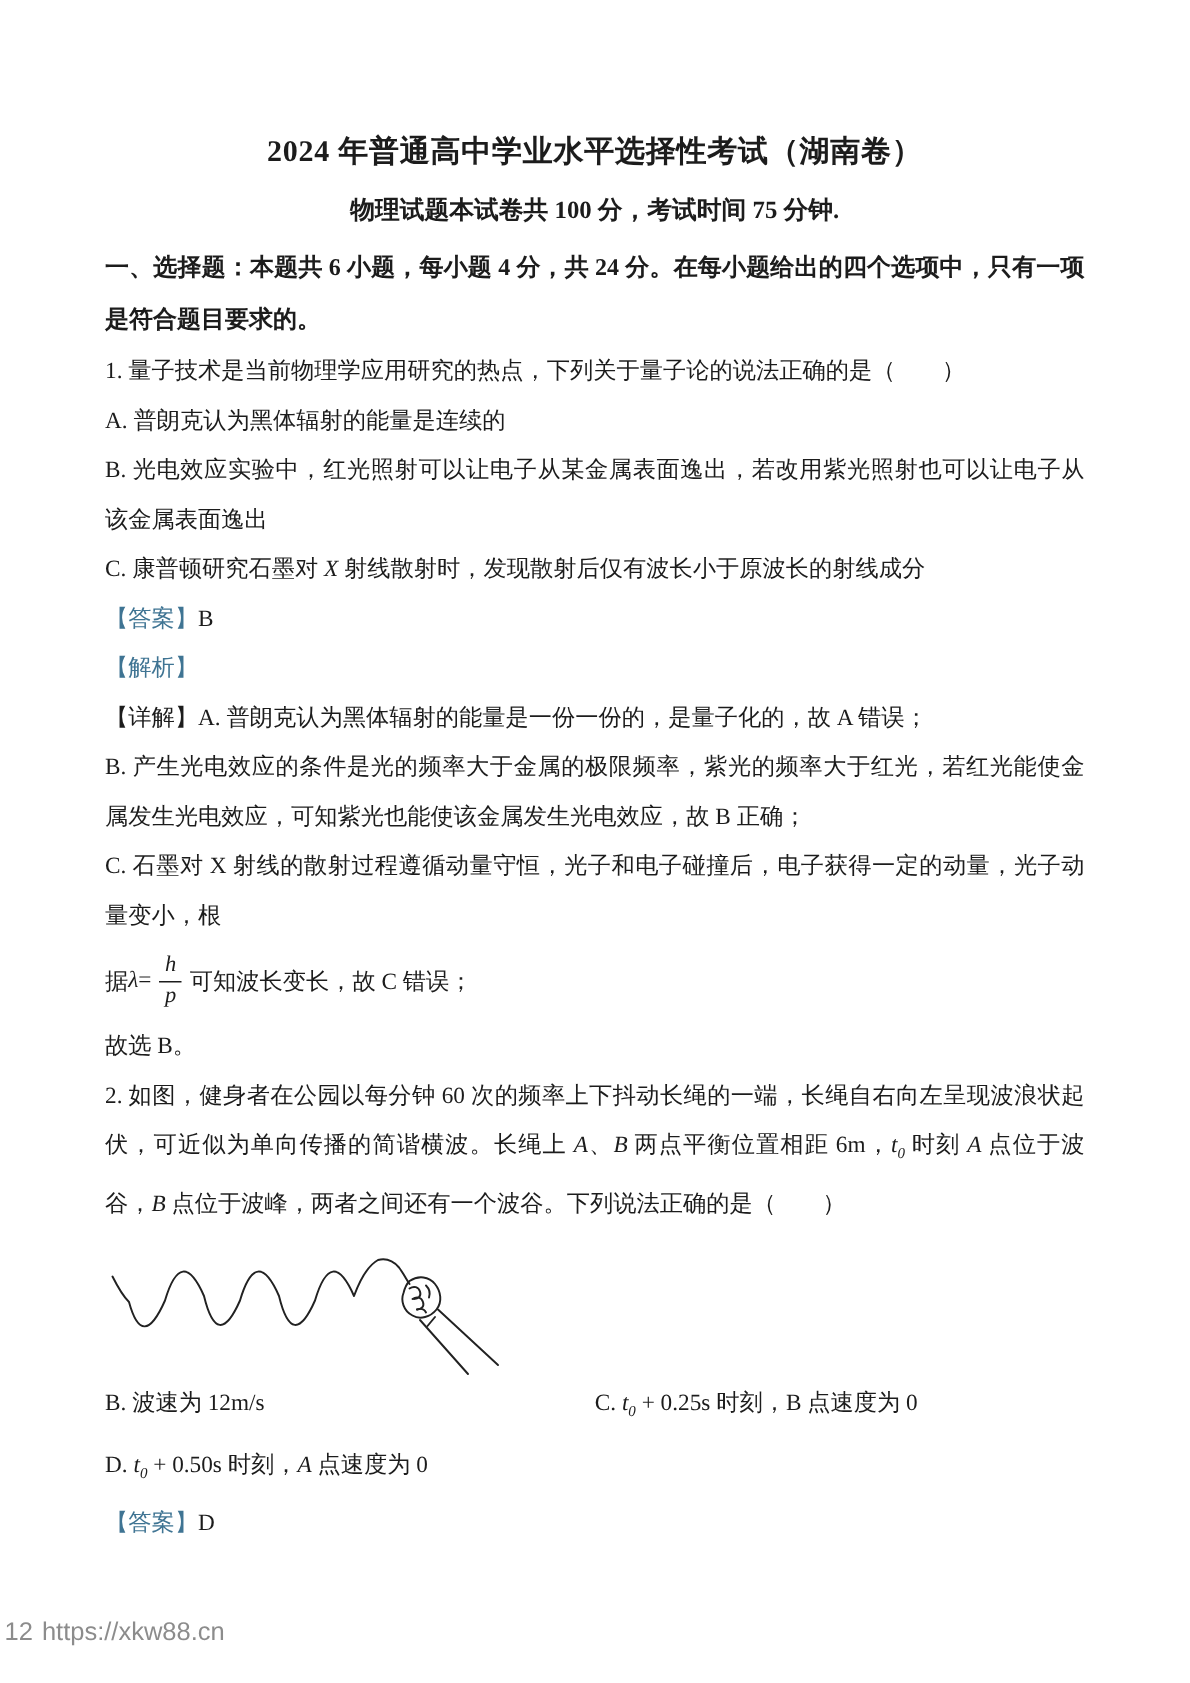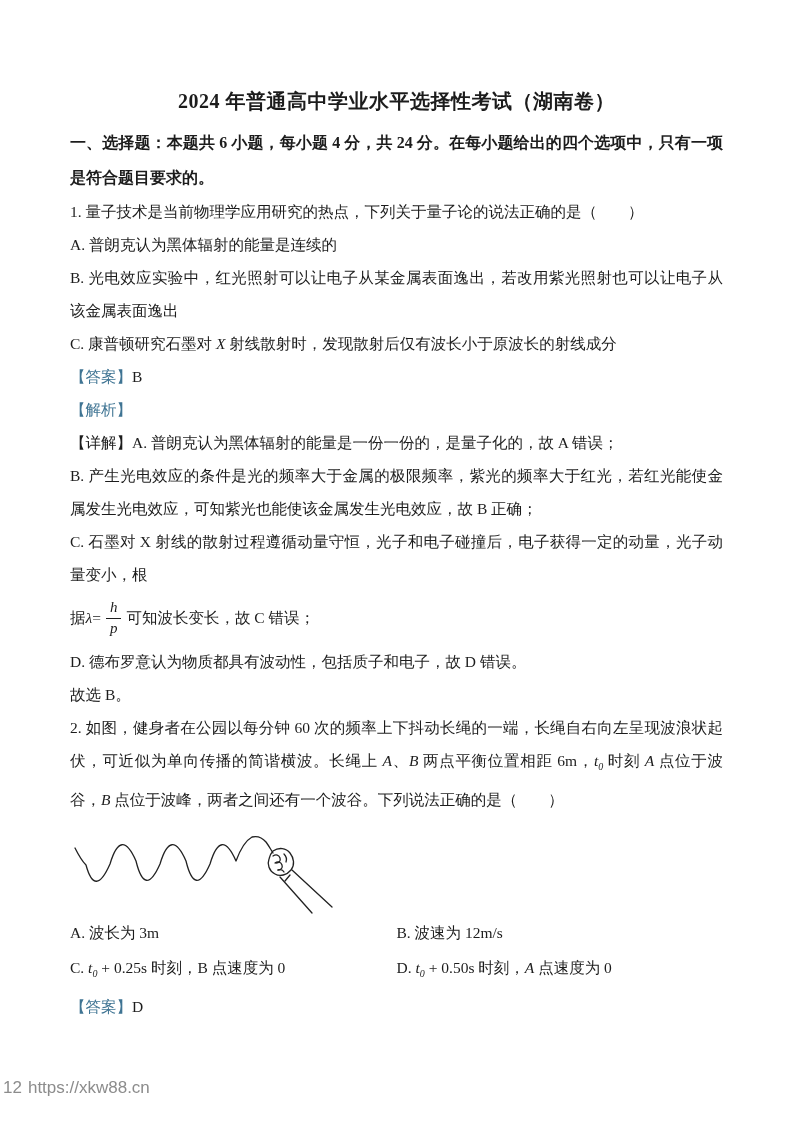--- a/index.html
+++ b/index.html
@@ -83,20 +83,21 @@
   }
   .footer span { margin: 0 3px; }
   svg .stroke { fill: none; stroke: #222222; stroke-width: 1.3; stroke-linecap: round; stroke-linejoin: round; }
 </style>
 </head>
 <body>
 
 <div class="page">
 
   <h1 class="doc-title">2024 年普通高中学业水平选择性考试（湖南卷）</h1>
+  <h2 class="doc-subtitle">物理试题本试卷共 100 分，考试时间 75 分钟.</h2>
   <p class="section-header">一、选择题：本题共 6 小题，每小题 4 分，共 24 分。在每小题给出的四个选项中，只有一项是符合题目要求的。</p>
 
   <p class="line">1. 量子技术是当前物理学应用研究的热点，下列关于量子论的说法正确的是（　　）</p>
   <p class="line">A. 普朗克认为黑体辐射的能量是连续的</p>
   <p class="line">B. 光电效应实验中，红光照射可以让电子从某金属表面逸出，若改用紫光照射也可以让电子从该金属表面逸出</p>
   <p class="line"><span>C. 康普顿研究石墨对 </span><span class="var">X</span><span> 射线散射时，发现散射后仅有波长小于原波长的射线成分</span></p>
 
   <p class="line"><span class="answer-label">【答案】</span><span>B</span></p>
   <p class="line"><span class="answer-label">【解析】</span></p>
 
@@ -108,21 +109,20 @@
     <span>据 </span>
     <span class="var">λ</span>
     <span> = </span>
     <span class="frac">
         <span class="num">h</span>
         <span class="den">p</span>
       </span>
     <span> 可知波长变长，故 C 错误；</span>
   </p>
 
-  <p class="line">D. 德布罗意认为物质都具有波动性，包括质子和电子，故 D 错误。</p>
   <p class="line">故选 B。</p>
 
   <p class="line"><span>2. 如图，健身者在公园以每分钟 60 次的频率上下抖动长绳的一端，长绳自右向左呈现波浪状起伏，可近似为单向传播的简谐横波。长绳上 </span><span class="var">A</span><span>、</span><span class="var">B</span><span> 两点平衡位置相距 6m，</span><span class="var">t</span><span class="sub">0</span><span> 时刻 </span><span class="var">A</span><span> 点位于波谷，</span><span class="var">B</span><span> 点位于波峰，两者之间还有一个波谷。下列说法正确的是（　　）</span></p>
 
   <div class="figure-wrap">
     <svg width="270" height="94" viewBox="0 0 270 94">
 
       <path class="stroke" d="M 5 28
         C 8 34, 12 41, 16 45
         Q 25 78, 40 44
@@ -148,21 +148,20 @@
         <path class="stroke" d="M 214 34 c 2 2, 3 5, 2 8"></path>
 
         <path class="stroke" d="M 222 50 L 262 87"></path>
         <path class="stroke" d="M 210 57 L 242 93"></path>
         <path class="stroke" d="M 220 55 l -5 6"></path>
       </g>
     </svg>
   </div>
 
   <div class="options-grid">
-    <p class="line"><span>A. 波长为 3m</span></p>
     <p class="line"><span>B. 波速为 12m/s</span></p>
     <p class="line"><span>C. </span><span class="var">t</span><span class="sub">0</span><span> + 0.25s 时刻，B 点速度为 0</span></p>
     <p class="line"><span>D. </span><span class="var">t</span><span class="sub">0</span><span> + 0.50s 时刻，</span><span class="var">A</span><span> 点速度为 0</span></p>
   </div>
 
   <p class="line"><span class="answer-label">【答案】</span><span>D</span></p>
 
   <div class="footer">
     <span>12</span><span>https://xkw88.cn</span>
   </div>

